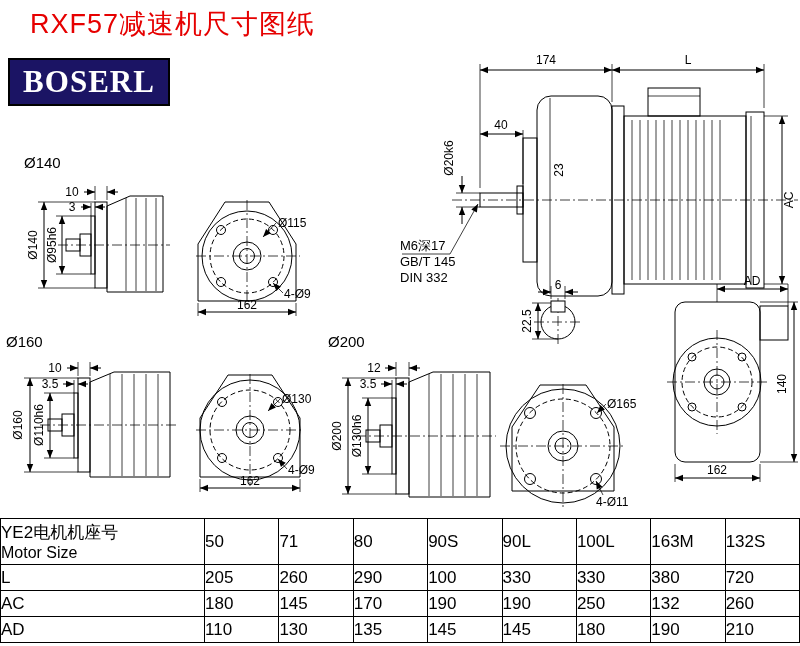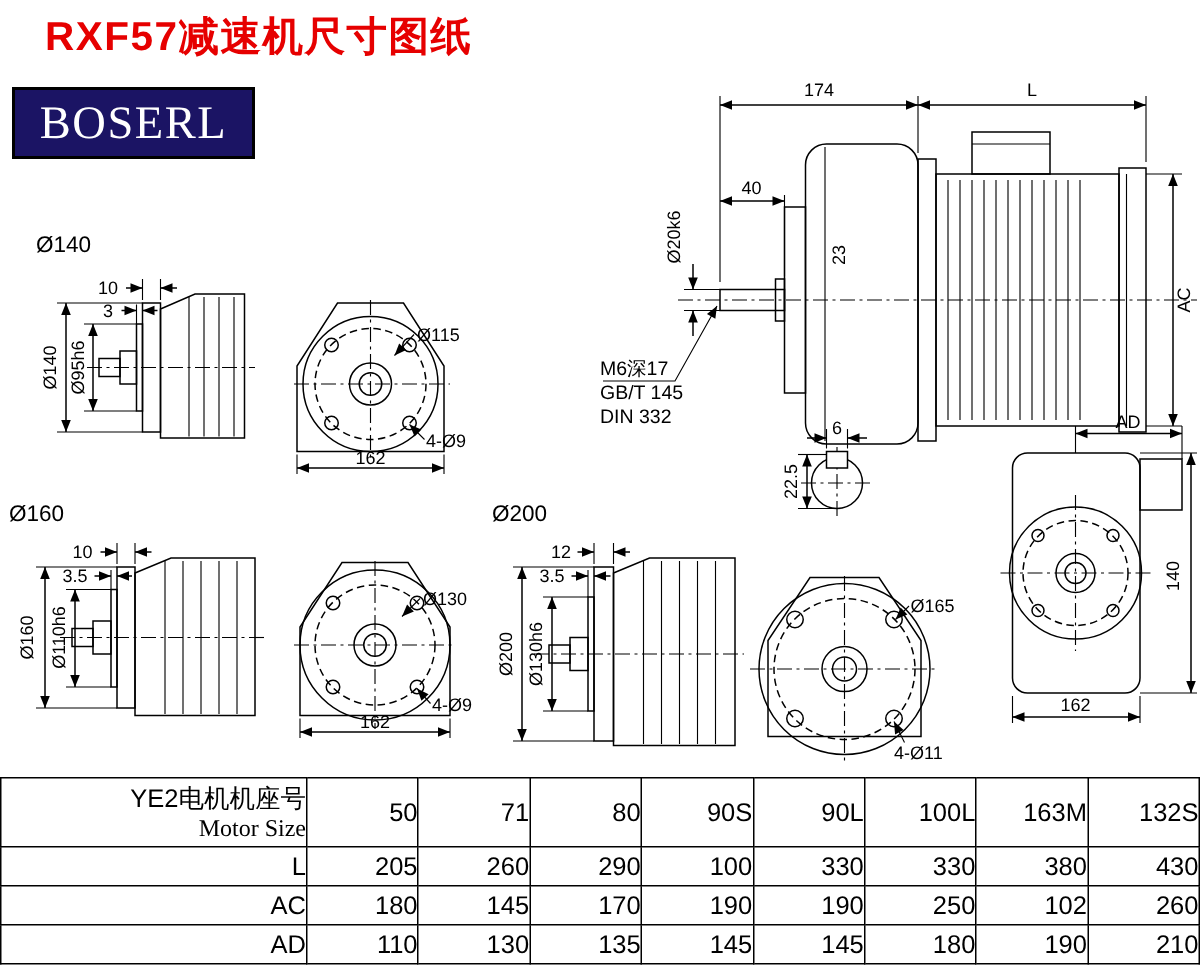--- a/index.html
+++ b/index.html
@@ -1,35 +1,35 @@
 <!DOCTYPE html>
 <html><head>
 <meta charset="utf-8">
 <style>
   *{margin:0;padding:0;box-sizing:border-box}
   html,body{background:#fff}
   body{width:800px;height:646px;font-family:"Liberation Sans",sans-serif}
   .stage{position:relative;width:800px;height:646px;background:#fff;overflow:hidden}
-  .title{position:absolute;left:30px;top:6px;font-size:27px;font-weight:bold;color:#e60000;letter-spacing:1px;white-space:nowrap}
+  .title{position:absolute;left:30px;top:6px;font-size:27px;font-weight:normal;color:#e60000;letter-spacing:1px;white-space:nowrap}
   .logo{position:absolute;left:8px;top:58px;width:162px;height:48px;background:#1b1464;border:2px solid #000;display:flex;align-items:center;justify-content:center}
-  .logo span{color:#fff;font-family:"Liberation Serif",serif;font-weight:normal;font-size:31px;letter-spacing:1px}
+  .logo span{color:#fff;font-family:"Liberation Serif",serif;font-weight:bold;font-size:31px;letter-spacing:1px}
   svg.draw{position:absolute;left:0;top:0}
   svg.draw text{font-family:"Liberation Sans",sans-serif;font-size:12px;fill:#000}
   svg.draw text.lbl{font-size:15px}
   svg.draw text.nt{font-size:13px}
   .ln{stroke:#000;fill:none;stroke-width:1}
   .thn{stroke:#000;fill:none;stroke-width:.75}
   .dsh{stroke-dasharray:5 3}
   .cl{stroke-dasharray:10 3 2 3;stroke-width:.75}
   table.dims{position:absolute;left:0;top:518px;width:800px;border-collapse:collapse;table-layout:fixed;background:#fff}
-  table.dims td{border:1px solid #000;text-align:right;font-size:17px;vertical-align:middle;color:#000;padding:0}
+  table.dims td{border:1px solid #000;text-align:left;font-size:17px;vertical-align:middle;color:#000;padding:0}
   tr.hdr td{height:46px}
   tr.dr td{height:26px}
   col.c0{width:204px}
-  .en{font-family:Liberation Serif, serif;font-size:16px}
+  .en{font-family:Liberation Sans, sans-serif;font-size:16px}
   .cn{font-size:17px}
 </style>
 </head>
 <body>
 
 <div class="stage">
 
   <div class="title">RXF57减速机尺寸图纸</div>
   <div class="logo">
     <span>BOSERL</span>
@@ -331,31 +331,31 @@
       </tr>
       <tr class="dr">
         <td>L</td>
         <td>205</td>
         <td>260</td>
         <td>290</td>
         <td>100</td>
         <td>330</td>
         <td>330</td>
         <td>380</td>
-        <td>430</td>
+        <td>720</td>
       </tr>
       <tr class="dr">
         <td>AC</td>
         <td>180</td>
         <td>145</td>
         <td>170</td>
         <td>190</td>
         <td>190</td>
         <td>250</td>
-        <td>102</td>
+        <td>132</td>
         <td>260</td>
       </tr>
       <tr class="dr">
         <td>AD</td>
         <td>110</td>
         <td>130</td>
         <td>135</td>
         <td>145</td>
         <td>145</td>
         <td>180</td>

